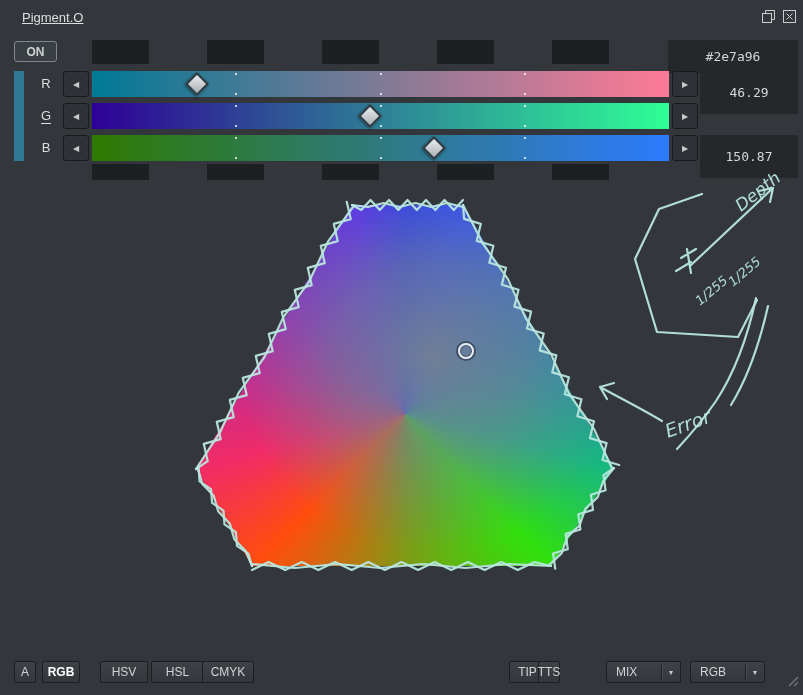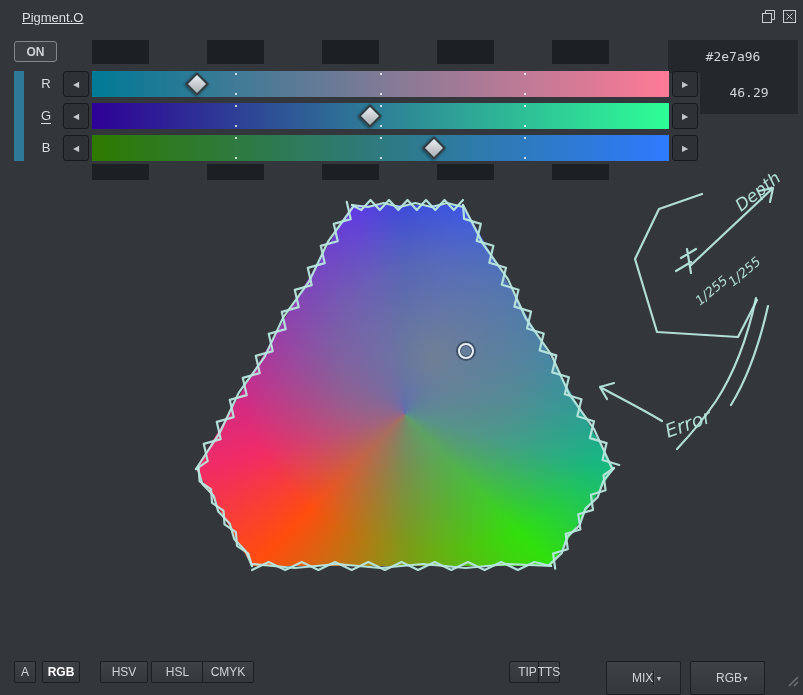--- a/index.html
+++ b/index.html
@@ -59,21 +59,21 @@
     position:absolute;z-index:4;width:16px;height:16px;border-radius:50%;
     border:2px solid #e6edf2;box-sizing:border-box;
     box-shadow:0 0 0 2px rgba(22,32,42,.5), inset 0 0 0 1px rgba(0,0,0,.35);
   }
   
   #annot{position:absolute;left:0;top:0;z-index:5;pointer-events:none;}
   .ann{fill:none;stroke:var(--ann,#b8e6de);stroke-width:2.2;stroke-linecap:round;stroke-linejoin:round;opacity:.95;}
   .ann-t{fill:var(--ann,#b8e6de);stroke:none;font-family:"DejaVu Sans",sans-serif;font-style:italic;opacity:.95;}
   
   .footer-btn{position:absolute;top:661px;height:22px;}
-  .dd{justify-content:flex-start;padding:16px;}
+  .dd{justify-content:flex-start;padding:0;}
   .dd-label{flex:1;text-align:left;padding-left:9px;}
   .dd-sep{width:1px;height:14px;background:#1c1f22;box-shadow:1px 0 0 #4a4f54;}
   .dd-arrow{width:18px;text-align:center;font-size:7px;color:#c3c8cb;}
   .grip{position:absolute;right:4px;bottom:4px;}
 </style>
 </head>
 <body style="--ann: #b8e6de;">
 
 <div class="abs title">Pigment.O</div>
 <div class="abs win-icons">
@@ -136,20 +136,21 @@
   <div class="track" style="background: linear-gradient(to right, rgb(46, 122, 0), rgb(46, 122, 255));">
     <div class="handle" style="left: 59.2%;"></div>
   <span class="tick" style="left: 25%; top: 2px;"></span>
       <span class="tick" style="left: 25%; top: 22px;"></span>
       <span class="tick" style="left: 50%; top: 2px;"></span>
       <span class="tick" style="left: 50%; top: 22px;"></span>
       <span class="tick" style="left: 75%; top: 2px;"></span>
       <span class="tick" style="left: 75%; top: 22px;"></span>
     </div>
   <div class="sp-btn sp-right">▶</div>
+  <div class="valbox val">150.87</div>
 </div>
 
 <div class="slot" style="left:92px;top:164px;width:57px;height:16px"></div>
 <div class="slot" style="left:207px;top:164px;width:57px;height:16px"></div>
 <div class="slot" style="left:322px;top:164px;width:57px;height:16px"></div>
 <div class="slot" style="left:437px;top:164px;width:57px;height:16px"></div>
 <div class="slot" style="left:552px;top:164px;width:57px;height:16px"></div>
 
 <div class="hexpicker" id="hexpicker" style="background: radial-gradient(250px at 56% 42%, rgba(116, 130, 142, 0.933) 0%, rgba(116, 130, 142, 0.6) 38%, rgba(116, 130, 142, 0) 78%), conic-gradient(at 50% 57%, rgb(43, 58, 242) 0deg, rgb(43, 73, 255) 16deg, rgb(24, 184, 126) 105deg, rgb(49, 224, 12) 136deg, rgb(127, 154, 22) 180deg, rgb(255, 77, 14) 225deg, rgb(241, 43, 102) 255deg, rgb(91, 44, 242) 346deg, rgb(43, 58, 242) 360deg);"></div>
 <div class="cursor" style="left: 458px; top: 343px;"></div>

